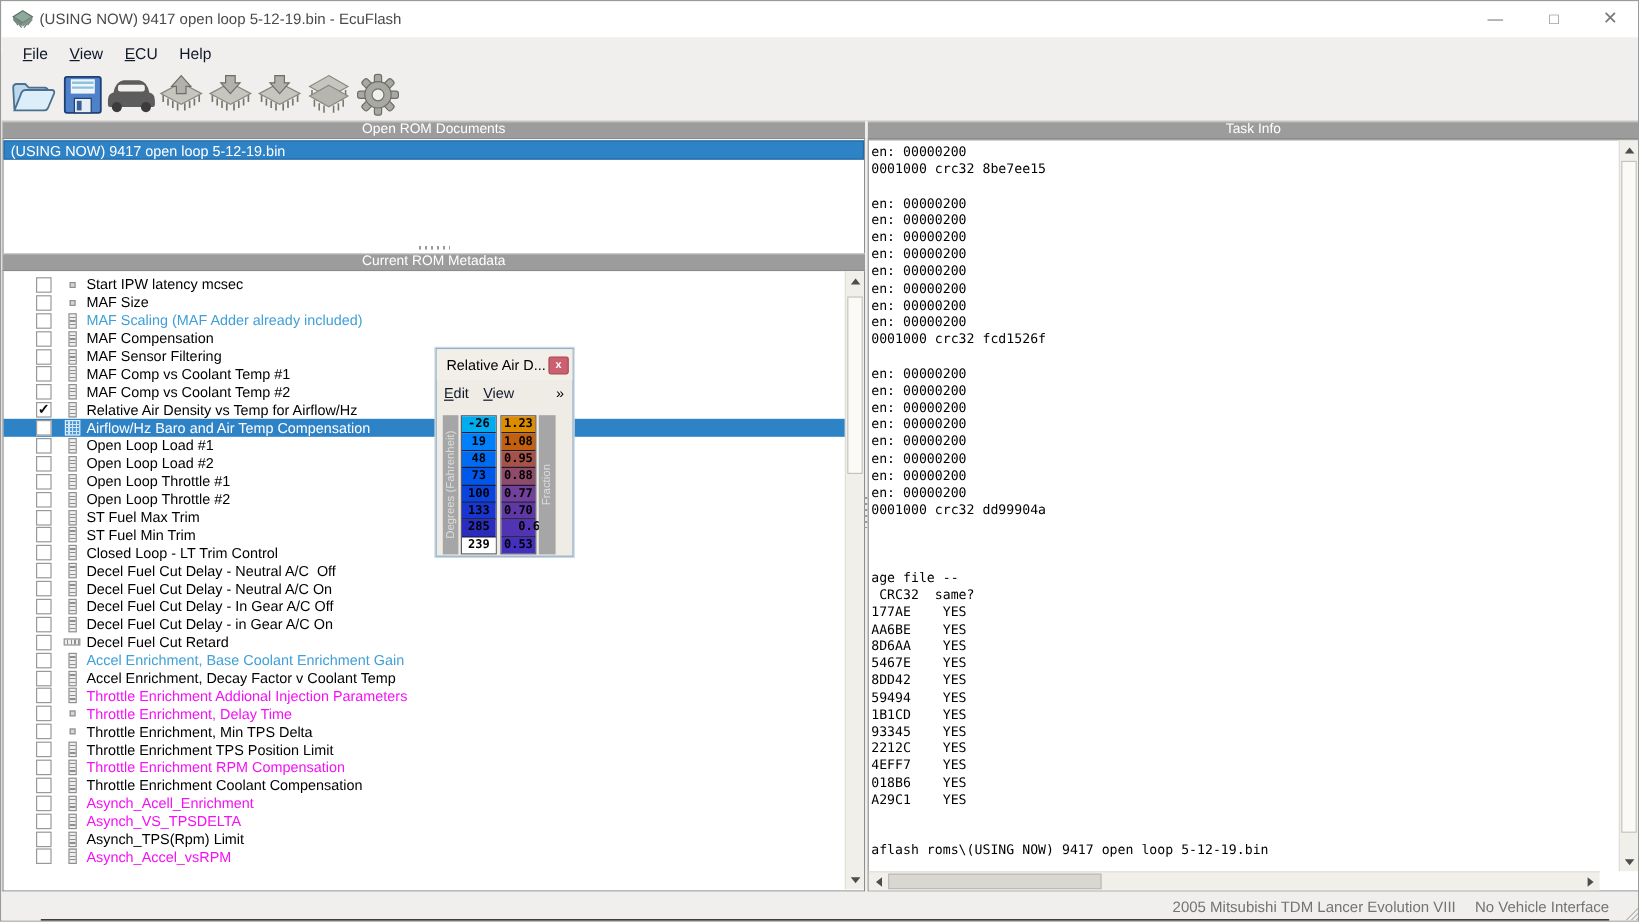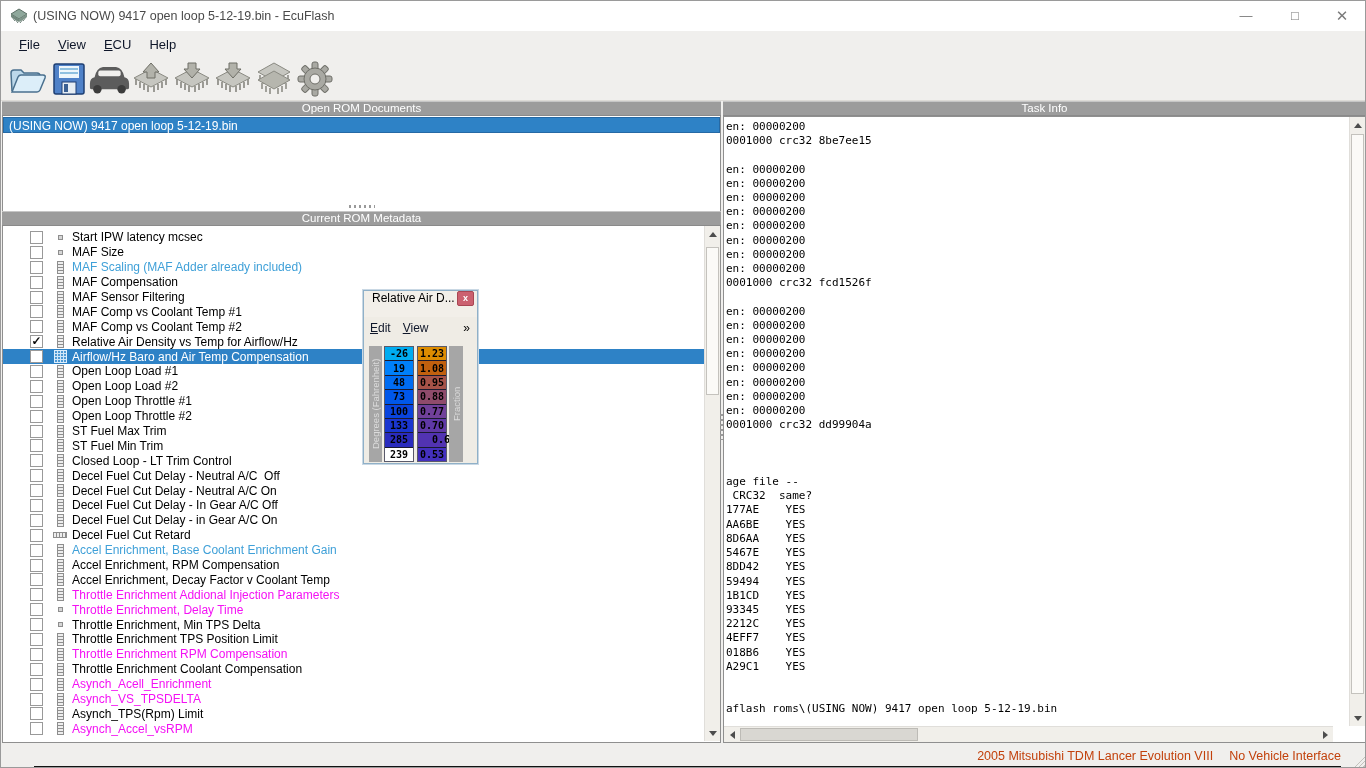--- a/index.html
+++ b/index.html
@@ -87,32 +87,32 @@
            color:#000000; white-space:pre; }
 
   
   .vsplit { position:absolute; left:720px; top:100px; width:2px; height:642px; background:#f0efed; }
   .vsplit-dots { position:absolute; left:719px; top:413px; width:3px; height:26px;
                  background:repeating-linear-gradient(to bottom,#9a9a9a 0 2px,transparent 2px 5px); }
 
   
   .statusbar { position:absolute; left:0; top:742px; width:1366px; height:26px; background:#f0efed;
                display:flex; align-items:center; justify-content:flex-end; }
-  .statusbar .stext { font-size:12.5px; color:#c2410c; }
+  .statusbar .stext { font-size:12.5px; color:#737373; }
   .statusbar .gap { width:16px; }
   .statusbar .endpad { width:26px; }
   .grip { position:absolute; right:2px; bottom:2px; width:12px; height:12px;
           background:linear-gradient(135deg,transparent 0 55%,#c3c1bc 55% 62%,transparent 62% 72%,#c3c1bc 72% 79%,transparent 79% 89%,#c3c1bc 89% 96%,transparent 96%); }
   .darkstrip { position:absolute; left:33px; top:765px; width:1307px; height:3px; background:#121212; }
 
   
   .fwin { position:absolute; left:362px; top:289px; width:115px; height:174px; background:#efece5;
           border:1px solid #8fb0c8; box-shadow:0 0 0 1px #c9d8e4; z-index:10; }
   .fw-title { position:absolute; left:0; top:0; width:100%; height:26px; background:#f2efe9;
-              display:flex; align-items:flex-start; }
+              display:flex; align-items:center; }
   .fw-title .t { font-size:12px; color:#000000; margin-left:8px; flex:1 1 auto; }
   .fw-close { width:17px; height:15px; background:#cb6170; border:1px solid #a94653; border-radius:2px;
               color:#ffffff; font-size:9px; font-weight:bold; text-align:center; line-height:13px;
               margin-right:3px; flex:0 0 auto; }
   .fw-menu { position:absolute; left:0; top:26px; width:100%; height:22px; display:flex; align-items:center; }
   .fw-menu .menu-item { padding:2px 6px; font-size:12px; }
   .fw-menu .ovf { margin-left:auto; margin-right:7px; font-size:12px; color:#000000; }
   .fw-table { position:absolute; left:0; top:48px; width:100%; height:126px; }
   .vbar { position:absolute; top:7px; height:116px; background:#a6a6a6; color:#dcdcdc;
           font-size:9.5px; writing-mode:vertical-rl; transform:rotate(180deg);
@@ -291,21 +291,20 @@
       <div class="mrow"><span class="cb"></span><span class="icw"><span class="ic-1d"></span></span><span class="mlabel c-black">Open Loop Throttle #2</span></div>
       <div class="mrow"><span class="cb"></span><span class="icw"><span class="ic-1d"></span></span><span class="mlabel c-black">ST Fuel Max Trim</span></div>
       <div class="mrow"><span class="cb"></span><span class="icw"><span class="ic-1d"></span></span><span class="mlabel c-black">ST Fuel Min Trim</span></div>
       <div class="mrow"><span class="cb"></span><span class="icw"><span class="ic-1d"></span></span><span class="mlabel c-black">Closed Loop - LT Trim Control</span></div>
       <div class="mrow"><span class="cb"></span><span class="icw"><span class="ic-1d"></span></span><span class="mlabel c-black">Decel Fuel Cut Delay - Neutral A/C  Off</span></div>
       <div class="mrow"><span class="cb"></span><span class="icw"><span class="ic-1d"></span></span><span class="mlabel c-black">Decel Fuel Cut Delay - Neutral A/C On</span></div>
       <div class="mrow"><span class="cb"></span><span class="icw"><span class="ic-1d"></span></span><span class="mlabel c-black">Decel Fuel Cut Delay - In Gear A/C Off</span></div>
       <div class="mrow"><span class="cb"></span><span class="icw"><span class="ic-1d"></span></span><span class="mlabel c-black">Decel Fuel Cut Delay - in Gear A/C On</span></div>
       <div class="mrow"><span class="cb"></span><span class="icw"><span class="ic-1dh"></span></span><span class="mlabel c-black">Decel Fuel Cut Retard</span></div>
       <div class="mrow"><span class="cb"></span><span class="icw"><span class="ic-1d"></span></span><span class="mlabel c-blue">Accel Enrichment, Base Coolant Enrichment Gain</span></div>
-      <div class="mrow"><span class="cb"></span><span class="icw"><span class="ic-1d"></span></span><span class="mlabel c-black">Accel Enrichment, RPM Compensation</span></div>
       <div class="mrow"><span class="cb"></span><span class="icw"><span class="ic-1d"></span></span><span class="mlabel c-black">Accel Enrichment, Decay Factor v Coolant Temp</span></div>
       <div class="mrow"><span class="cb"></span><span class="icw"><span class="ic-1d"></span></span><span class="mlabel c-magenta">Throttle Enrichment Addional Injection Parameters</span></div>
       <div class="mrow"><span class="cb"></span><span class="icw"><span class="ic-scalar"></span></span><span class="mlabel c-magenta">Throttle Enrichment, Delay Time</span></div>
       <div class="mrow"><span class="cb"></span><span class="icw"><span class="ic-scalar"></span></span><span class="mlabel c-black">Throttle Enrichment, Min TPS Delta</span></div>
       <div class="mrow"><span class="cb"></span><span class="icw"><span class="ic-1d"></span></span><span class="mlabel c-black">Throttle Enrichment TPS Position Limit</span></div>
       <div class="mrow"><span class="cb"></span><span class="icw"><span class="ic-1d"></span></span><span class="mlabel c-magenta">Throttle Enrichment RPM Compensation</span></div>
       <div class="mrow"><span class="cb"></span><span class="icw"><span class="ic-1d"></span></span><span class="mlabel c-black">Throttle Enrichment Coolant Compensation</span></div>
       <div class="mrow"><span class="cb"></span><span class="icw"><span class="ic-1d"></span></span><span class="mlabel c-magenta">Asynch_Acell_Enrichment</span></div>
       <div class="mrow"><span class="cb"></span><span class="icw"><span class="ic-1d"></span></span><span class="mlabel c-magenta">Asynch_VS_TPSDELTA</span></div>
       <div class="mrow"><span class="cb"></span><span class="icw"><span class="ic-1d"></span></span><span class="mlabel c-black">Asynch_TPS(Rpm) Limit</span></div>

